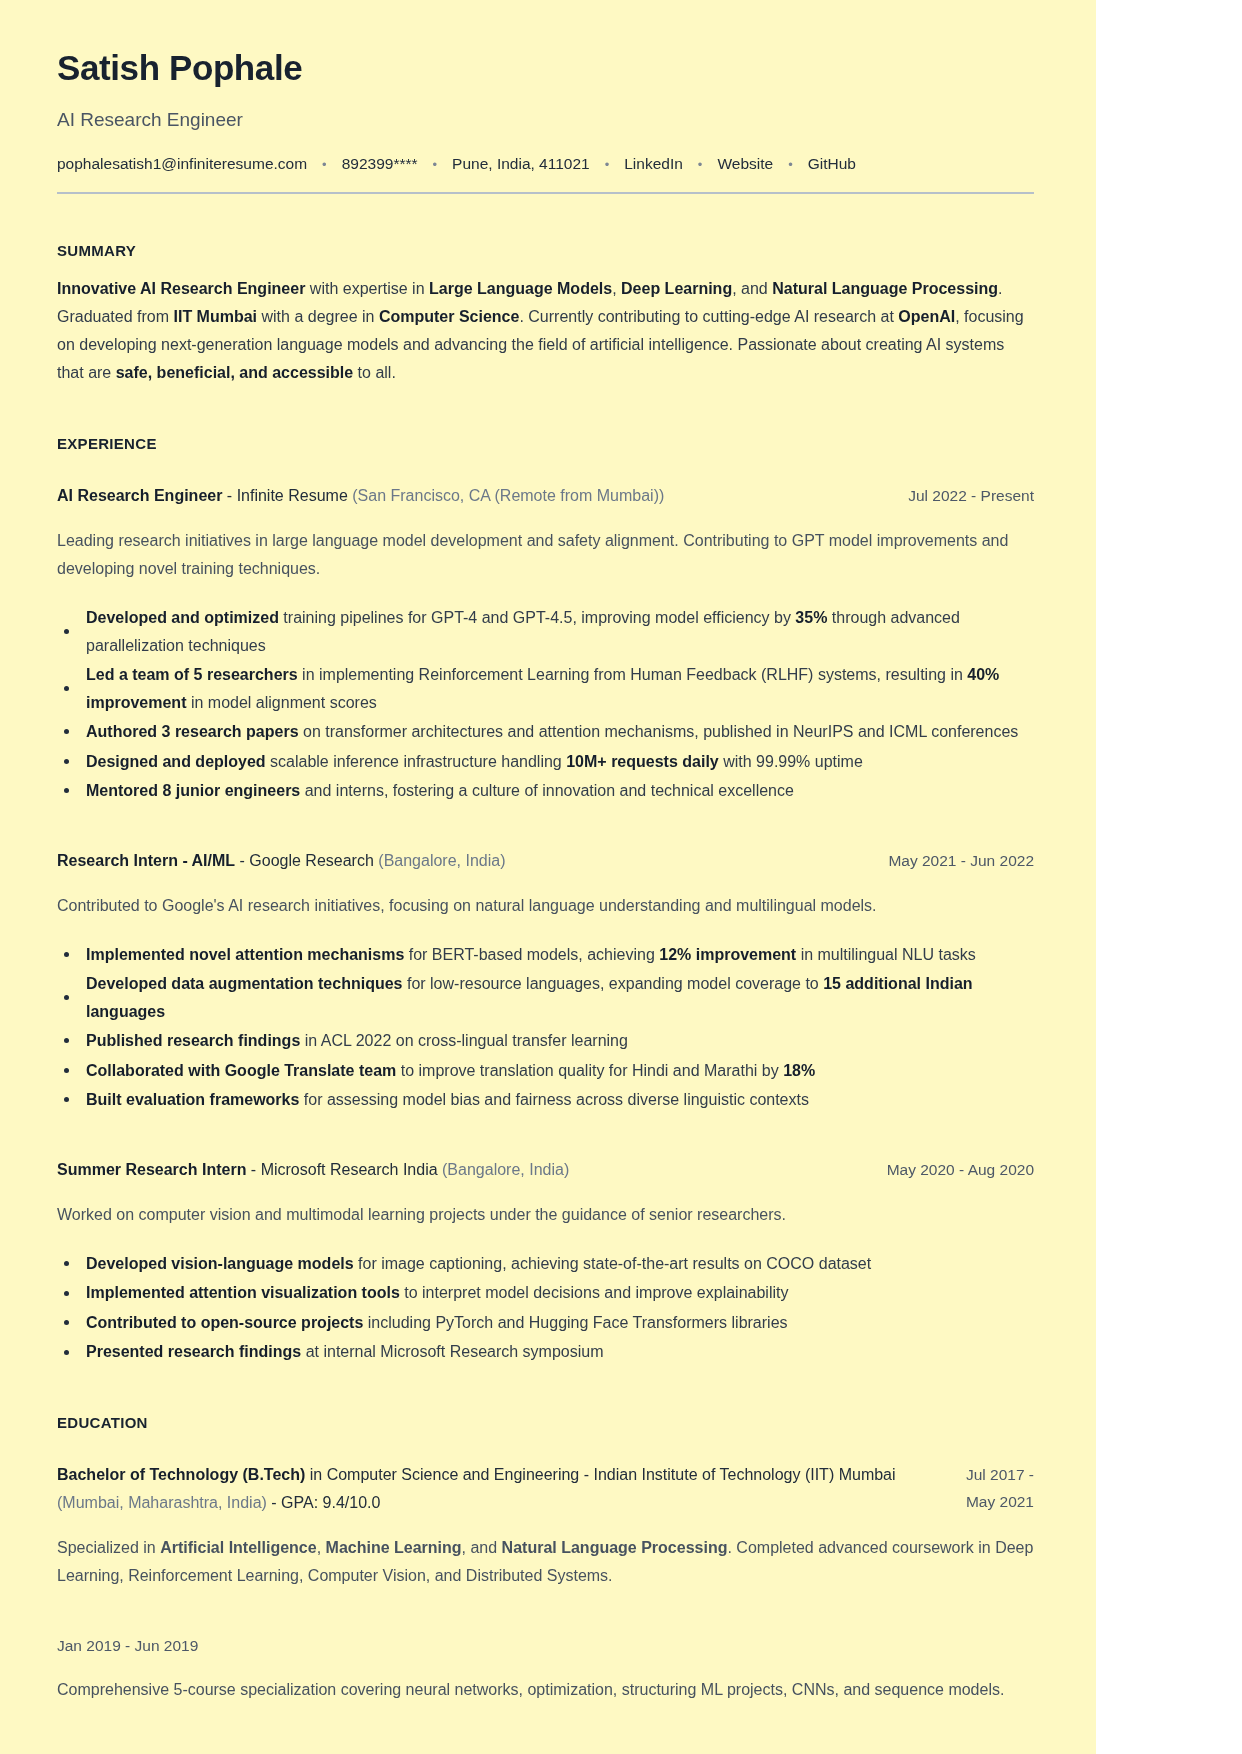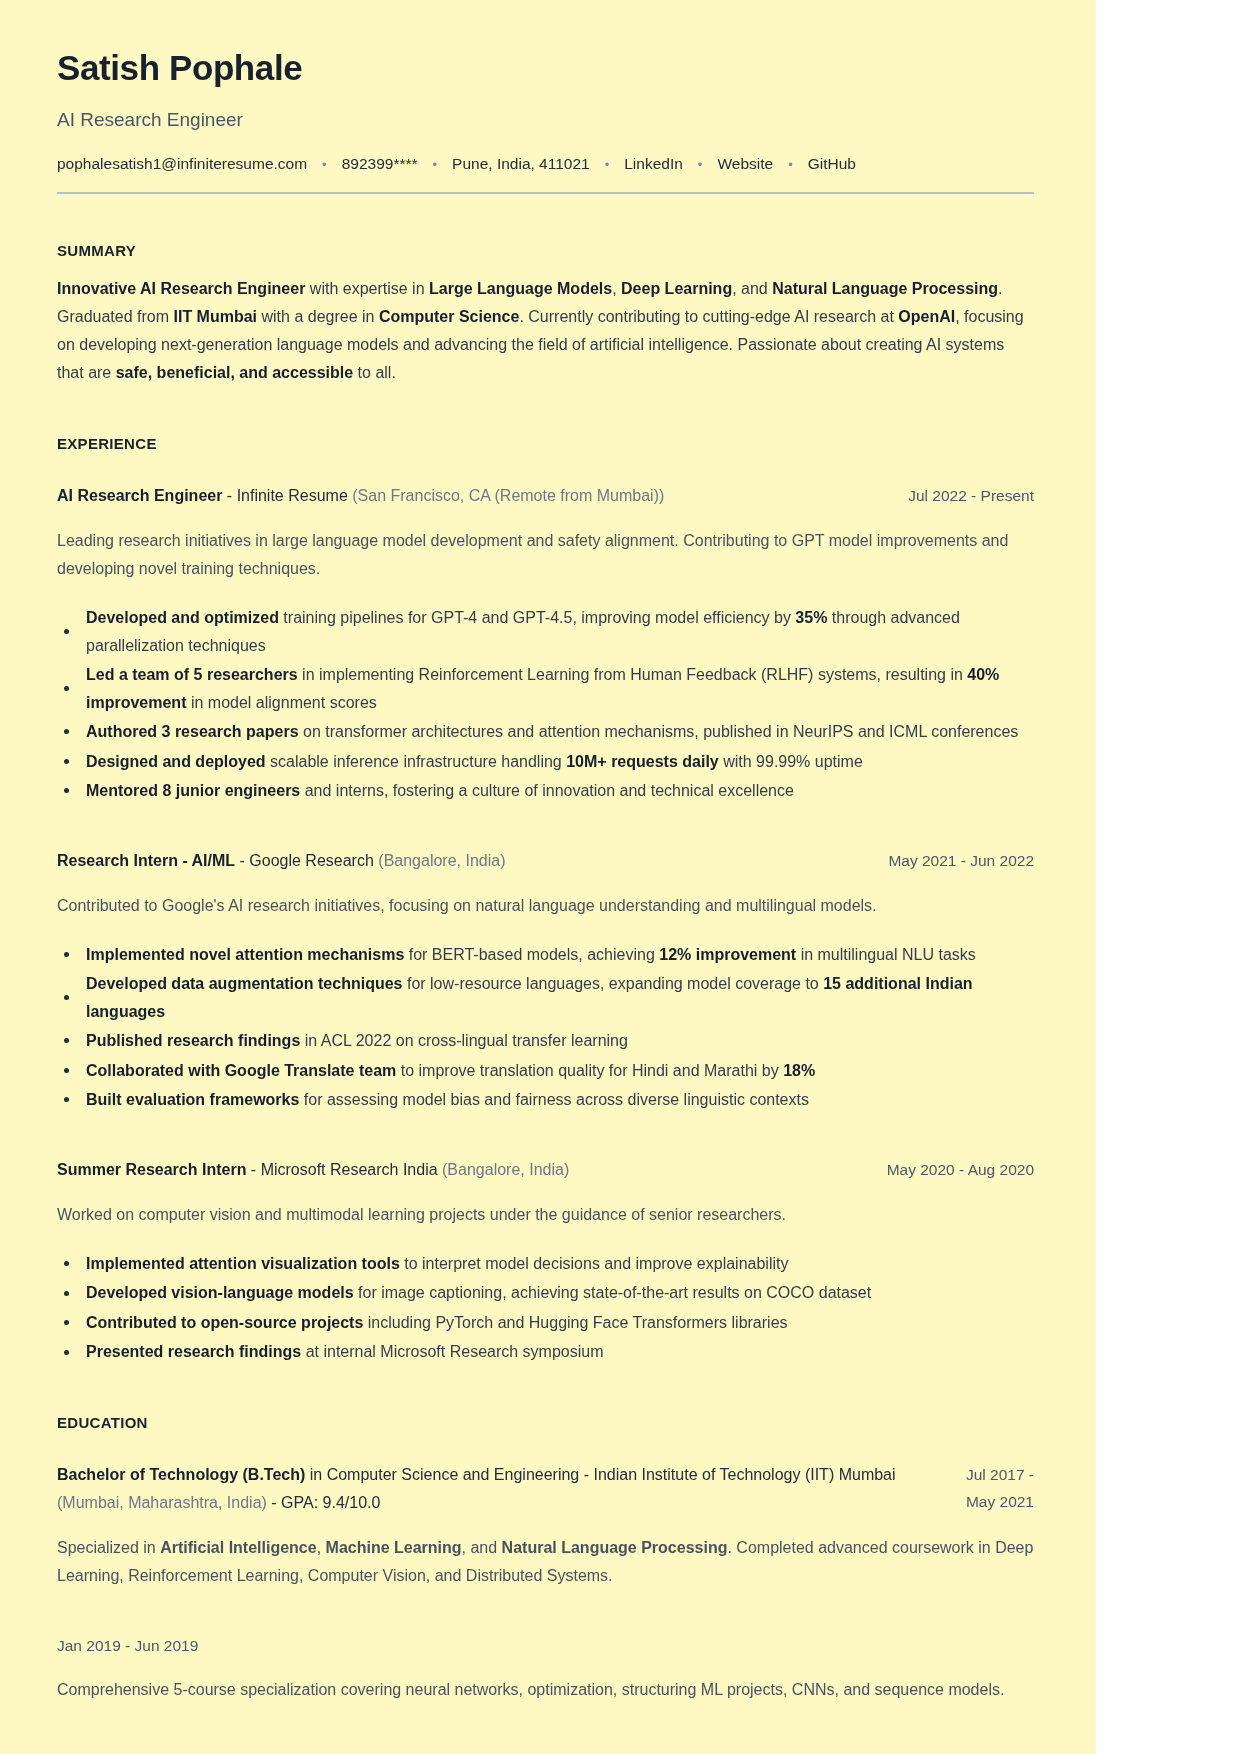--- a/index.html
+++ b/index.html
@@ -216,25 +216,25 @@
         </article>
         <article class="entry" data-name="resume-entry">
           <div class="entry-head" data-name="entry-header">
             <div class="entry-title" data-name="entry-title"><strong>Summer Research Intern</strong> - Microsoft Research India <span class="loc" data-name="entry-location">(Bangalore, India)</span></div>
             <div class="entry-date" data-name="entry-dates">May 2020 - Aug 2020</div>
           </div>
           <p class="entry-desc" data-name="entry-description">Worked on computer vision and multimodal learning projects under the guidance of senior researchers.</p>
           <ul class="bullets" data-name="entry-bullet-list">
             <li data-name="bullet-item">
               <span class="bullet-dot" data-name="bullet-dot-icon"></span>
+              <span class="bullet-text" data-name="bullet-text"><strong>Developed vision-language models</strong> for image captioning, achieving state-of-the-art results on COCO dataset</span>
+            </li>
+            <li data-name="bullet-item">
+              <span class="bullet-dot" data-name="bullet-dot-icon"></span>
               <span class="bullet-text" data-name="bullet-text"><strong>Implemented attention visualization tools</strong> to interpret model decisions and improve explainability</span>
-            </li>
-            <li data-name="bullet-item">
-              <span class="bullet-dot" data-name="bullet-dot-icon"></span>
-              <span class="bullet-text" data-name="bullet-text"><strong>Developed vision-language models</strong> for image captioning, achieving state-of-the-art results on COCO dataset</span>
             </li>
             <li data-name="bullet-item">
               <span class="bullet-dot" data-name="bullet-dot-icon"></span>
               <span class="bullet-text" data-name="bullet-text"><strong>Contributed to open-source projects</strong> including PyTorch and Hugging Face Transformers libraries</span>
             </li>
             <li data-name="bullet-item">
               <span class="bullet-dot" data-name="bullet-dot-icon"></span>
               <span class="bullet-text" data-name="bullet-text"><strong>Presented research findings</strong> at internal Microsoft Research symposium</span>
             </li>
           </ul>

